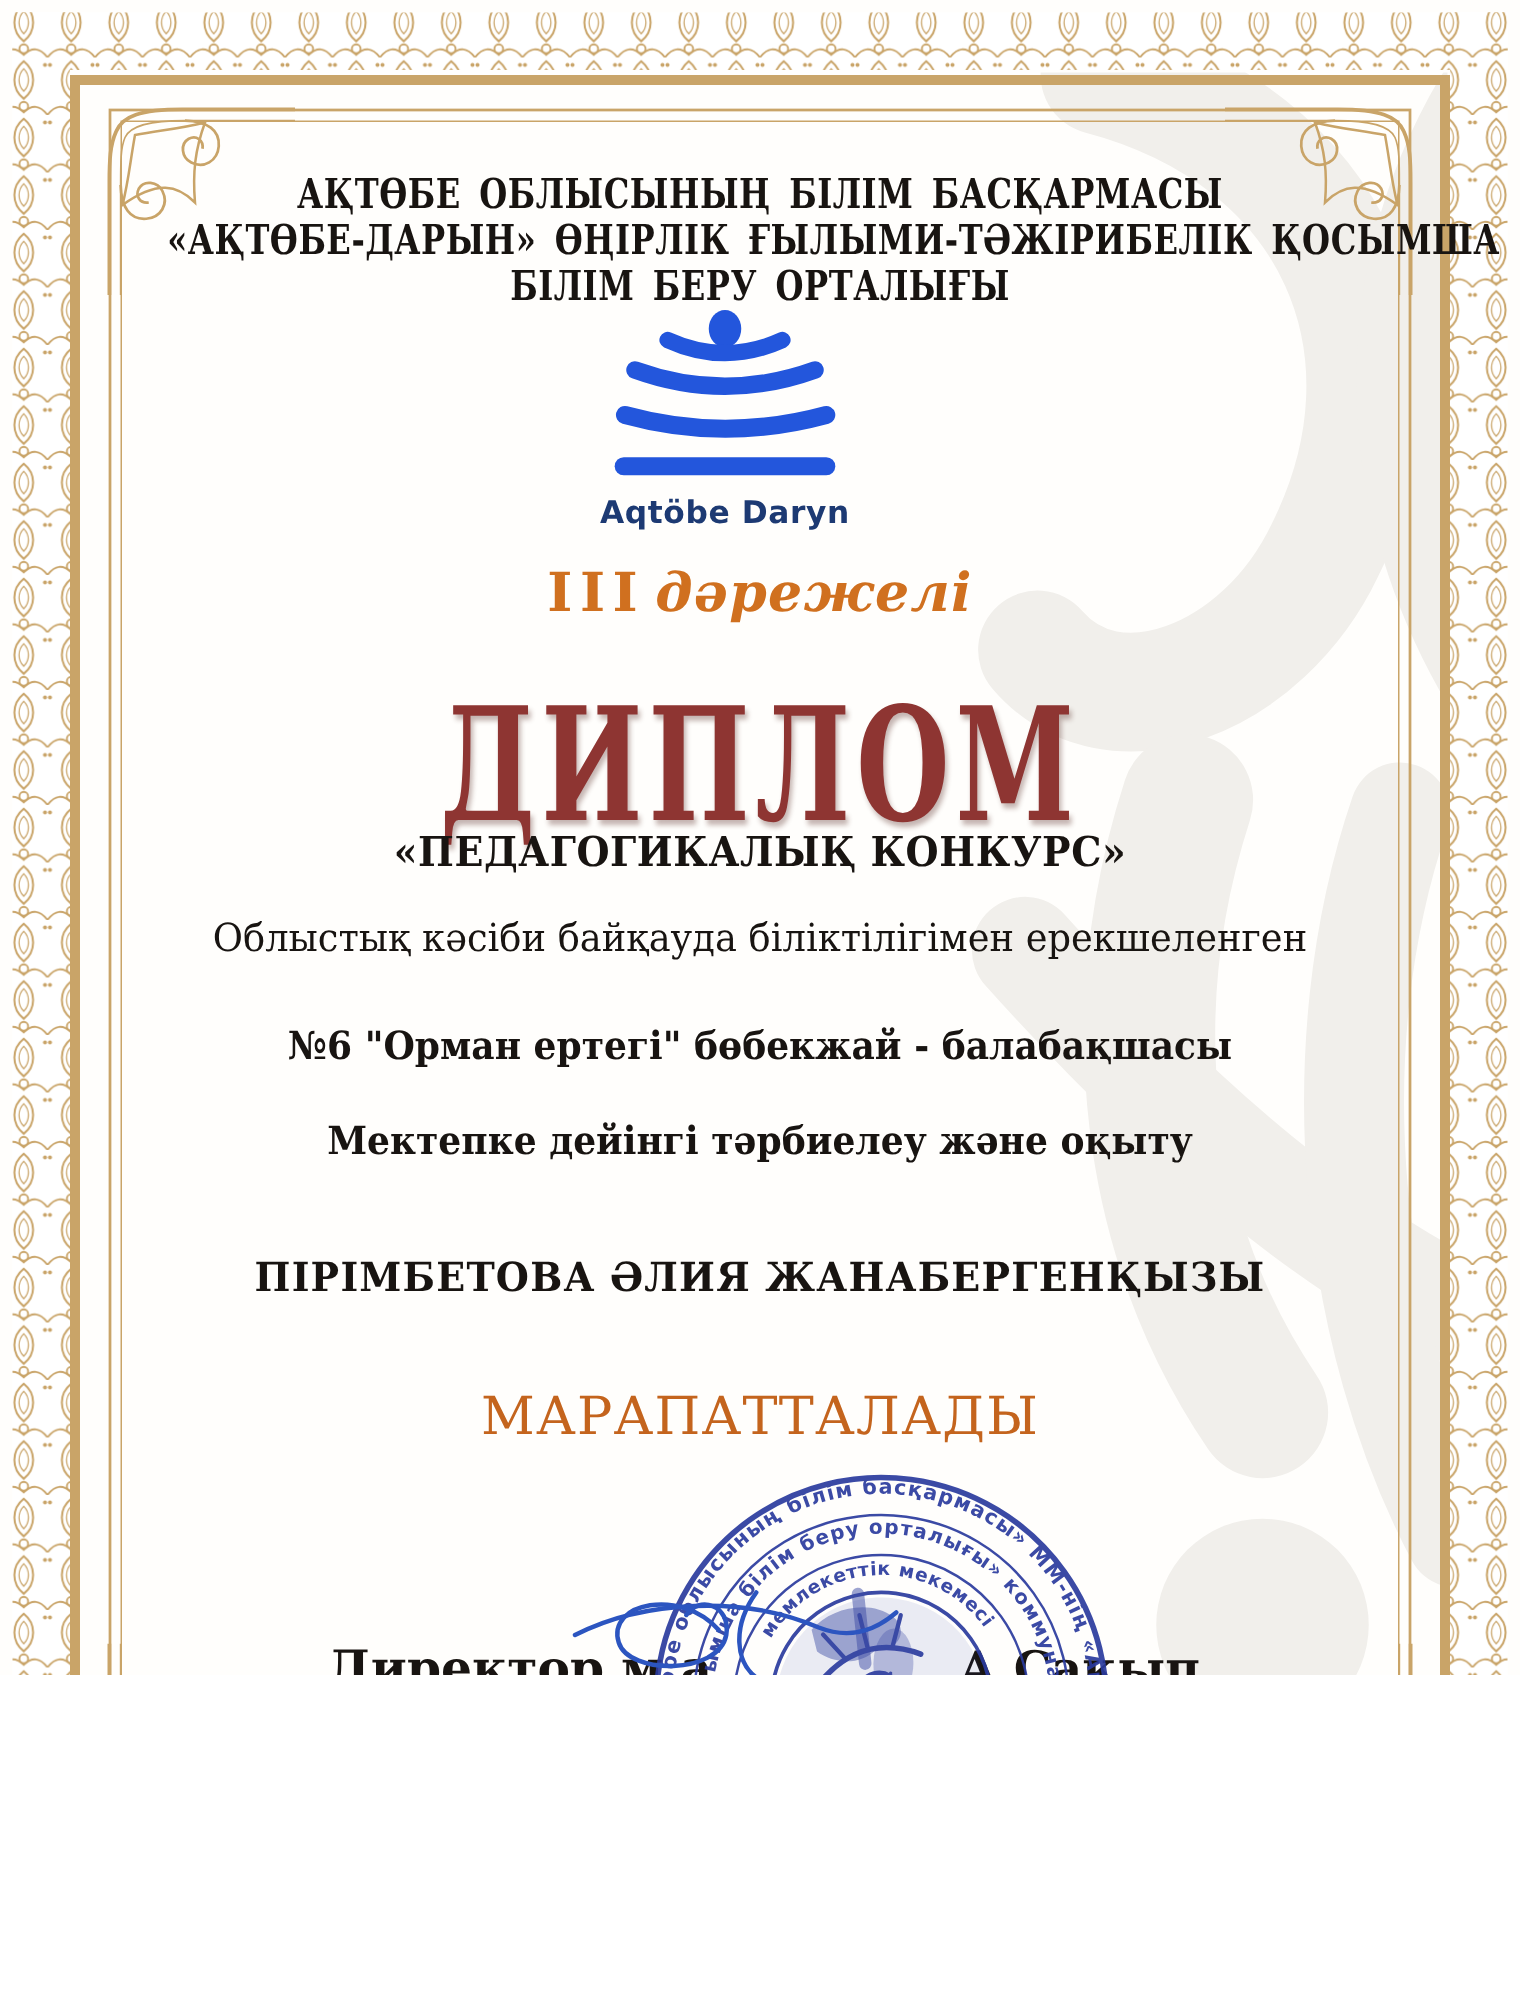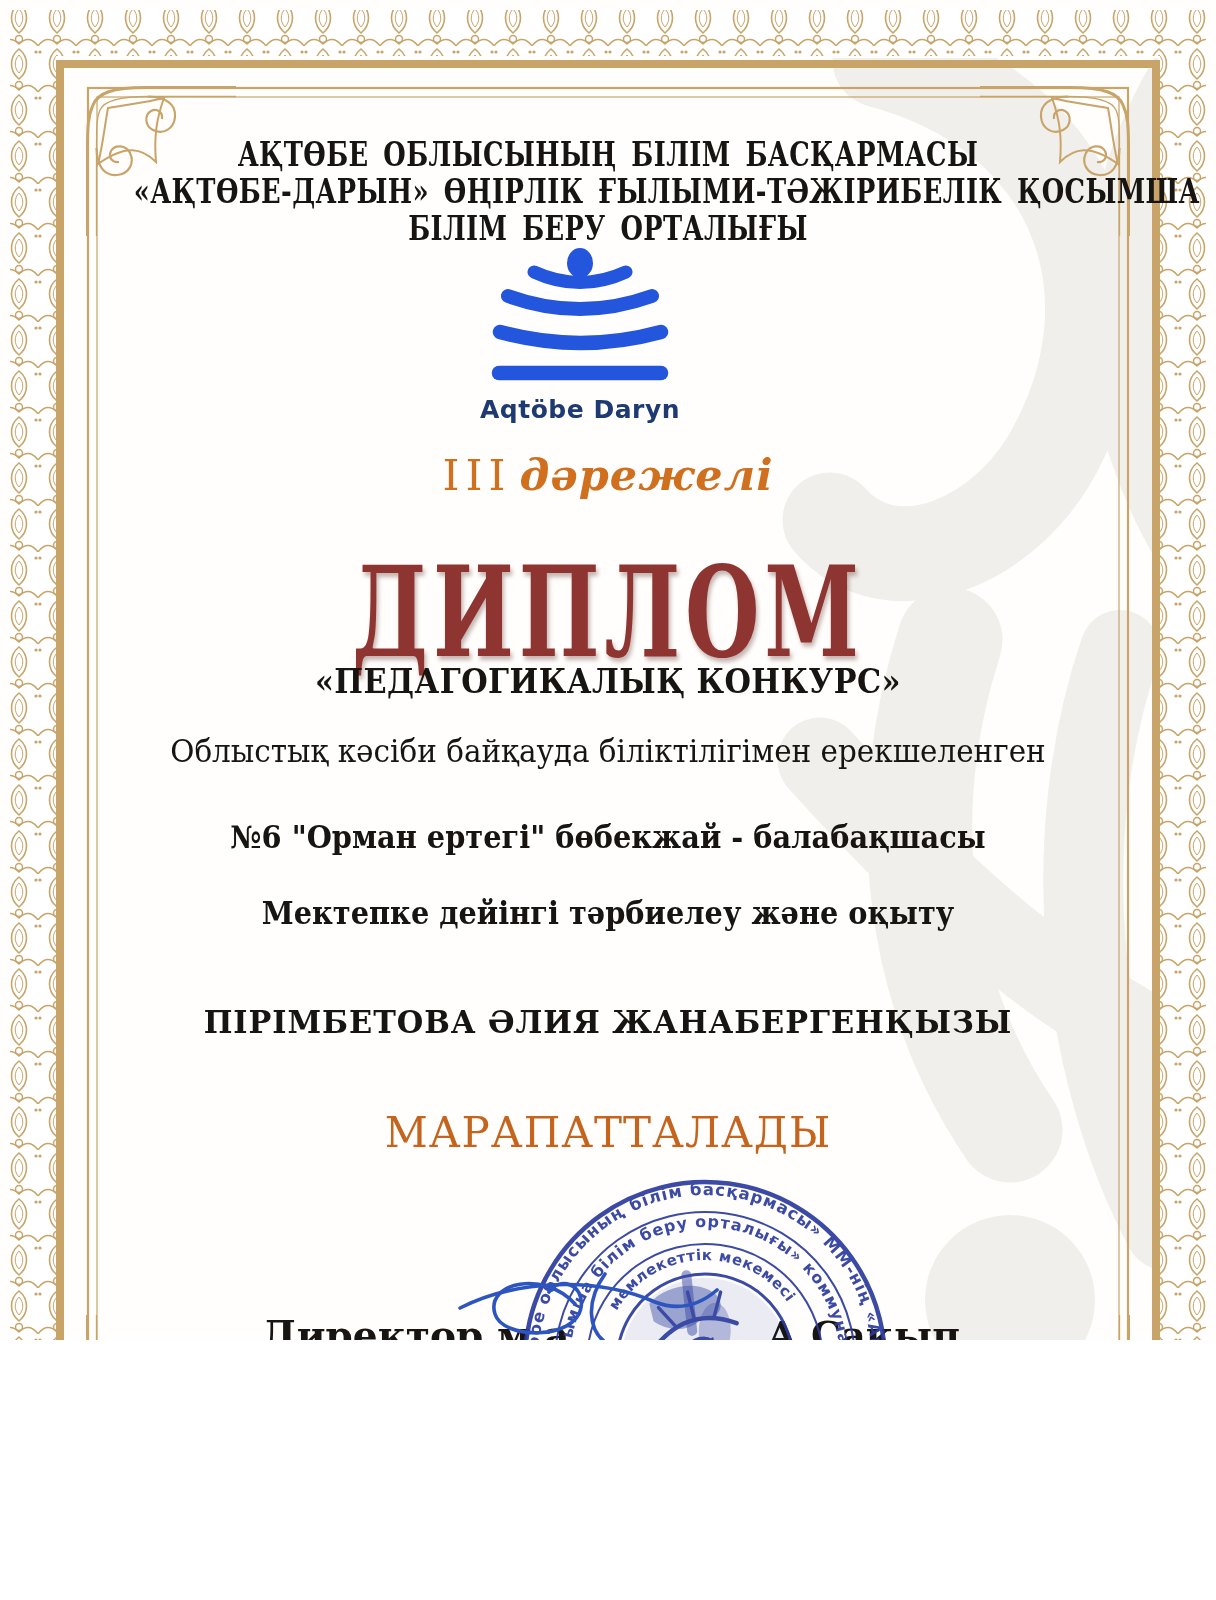--- a/index.html
+++ b/index.html
@@ -10,21 +10,21 @@
     overflow:hidden;
     font-family:"DejaVu Serif","Liberation Serif",serif;
     color:#181411;
   }
   svg.layer{position:absolute;left:0;top:0;}
   .abs{position:absolute;}
   .ctr{left:0;right:0;text-align:center;}
   .l-header{top:136px;font-size:33px;line-height:37px;font-weight:bold;
             transform:scaleX(0.78);word-spacing:7px;letter-spacing:0.5px;white-space:nowrap;}
   .l-degree{top:450px;font-size:43px;color:#d0701f;white-space:nowrap;}
-  .l-degree .numeral{font-weight:normal;letter-spacing:6px;}
+  .l-degree .numeral{font-weight:bold;letter-spacing:6px;}
   .l-degree .word{font-weight:bold;font-style:italic;margin-left:8px;letter-spacing:1px;}
   .l-title{top:549px;font-size:126px;line-height:1;font-weight:bold;color:#8e3532;
            transform:scaleX(0.68);letter-spacing:7px;white-space:nowrap;
            text-shadow:3px 4px 5px rgba(70,25,18,0.32);}
   .l-contest{top:662px;font-size:33px;font-weight:bold;letter-spacing:0.5px;transform:scaleX(0.92);white-space:nowrap;}
   .l-desc{top:733px;font-size:31px;transform:scaleX(0.95);white-space:nowrap;}
   .l-inst{top:819px;font-size:31px;font-weight:bold;transform:scaleX(0.93);white-space:nowrap;}
   .l-cat{top:895px;font-size:31px;font-weight:bold;transform:scaleX(0.93);white-space:nowrap;}
   .l-name{top:1003px;font-size:32px;font-weight:bold;letter-spacing:1px;transform:scaleX(0.95);white-space:nowrap;}
   .l-award{top:1108px;font-size:42px;font-weight:normal;color:#c4641d;letter-spacing:1px;}

